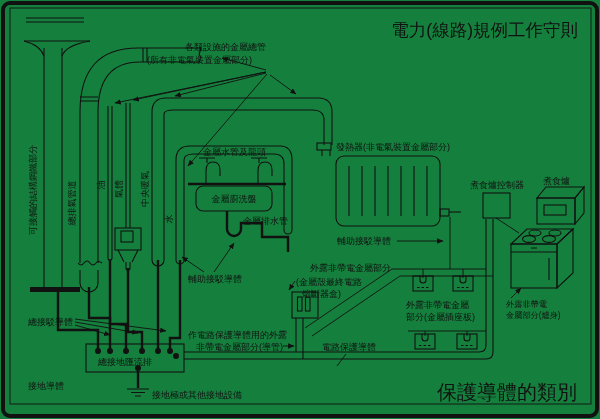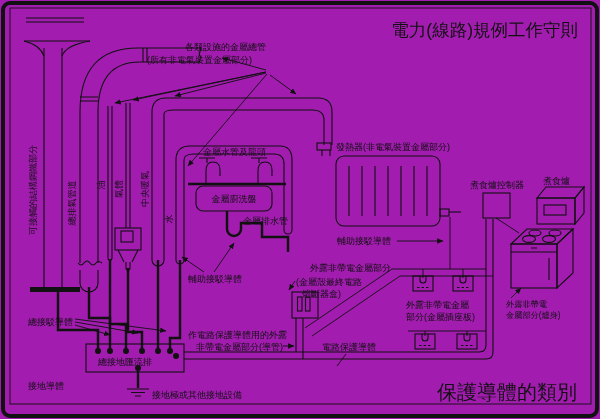--- a/index.html
+++ b/index.html
@@ -1,16 +1,16 @@
 <!DOCTYPE html>
 <html><head>
 <meta charset="utf-8">
 <style>
   html,body{margin:0;padding:0;background:#888;}
-  .page{position:relative;width:600px;height:419px;background:#a21caf;overflow:hidden;}
+  .page{position:relative;width:600px;height:419px;background:#15803d;overflow:hidden;}
   svg{display:block;}
   svg text{font-family:"Liberation Sans","DejaVu Sans",sans-serif;fill:#111;}
   .lbl{font-size:9px;}
   .lbl-sm{font-size:8.2px;}
   .title-top{font-size:17.5px;}
   .title-bottom{font-size:20px;}
   .ln{fill:none;stroke:#111;stroke-width:1.1px;}
   .thin{fill:none;stroke:#111;stroke-width:0.9px;}
   .thick{fill:none;stroke:#111;stroke-width:2.4px;}
   .frame{fill:none;stroke:#111;}

